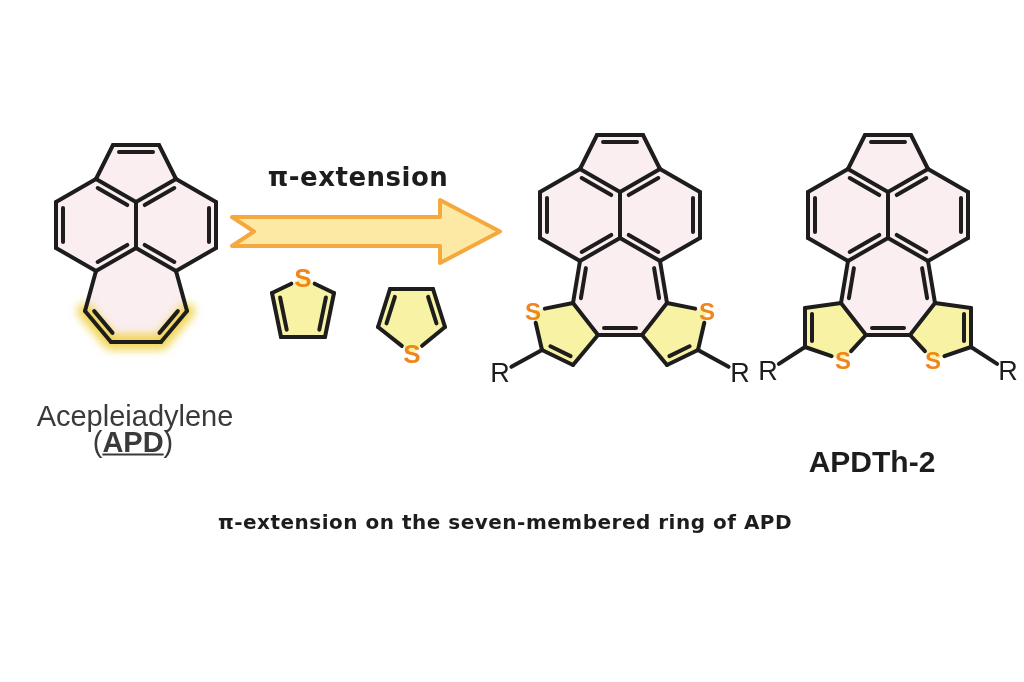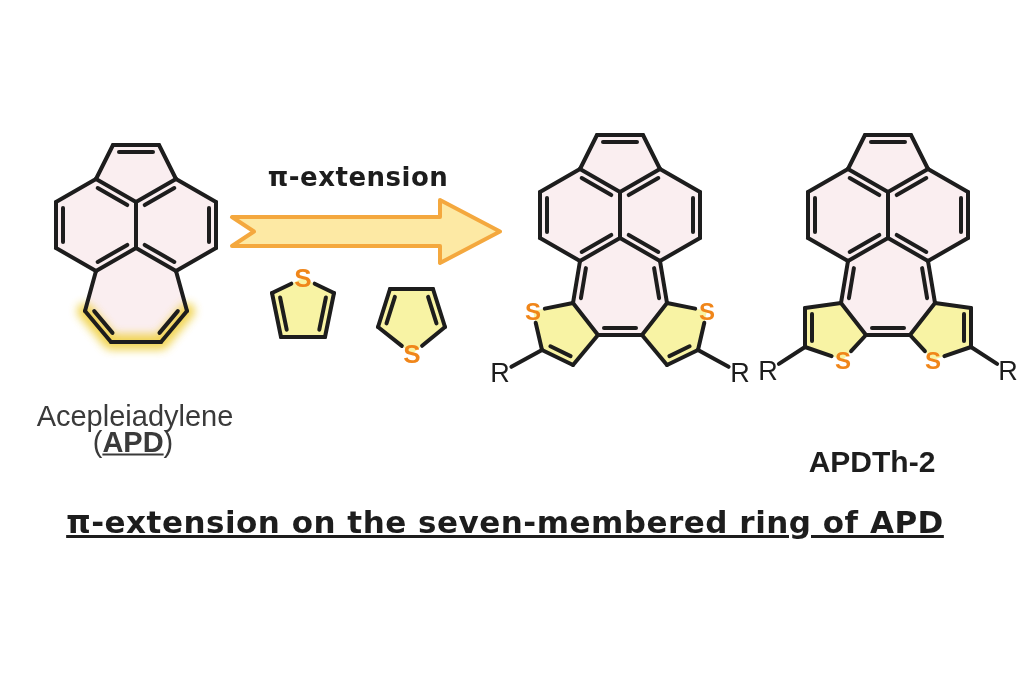--- a/index.html
+++ b/index.html
@@ -4,21 +4,21 @@
 <style>
   html,body{margin:0;padding:0;background:#ffffff;}
   #stage{position:relative;width:1024px;height:682px;background:#ffffff;overflow:hidden;
          font-family:"Liberation Sans",sans-serif;}
   svg{position:absolute;overflow:visible;}
   .txt{position:absolute;transform:translate(-50%,-50%);white-space:nowrap;text-align:left;}
   .name{font-family:"Liberation Sans",sans-serif;font-size:29px;}
   .prod{font-family:"Liberation Sans",sans-serif;font-size:30px;font-weight:bold;}
   .comic{font-family:"DejaVu Sans","Liberation Sans",sans-serif;font-weight:bold;}
   #piLabel{font-size:26px;letter-spacing:.5px;}
-  #caption{font-size:31px;letter-spacing:.5px;text-decoration:underline;}
+  #caption{font-size:20px;letter-spacing:.5px;}
   .b{font-weight:bold;text-decoration:underline;}
 </style>
 </head>
 <body>
 
 <div id="stage">
 
   <svg id="apd" style="left:46px;top:106px;" width="190" height="290" viewBox="0 0 190 290">
       <defs>
         <filter id="gblur" x="-60%" y="-60%" width="220%" height="220%">

